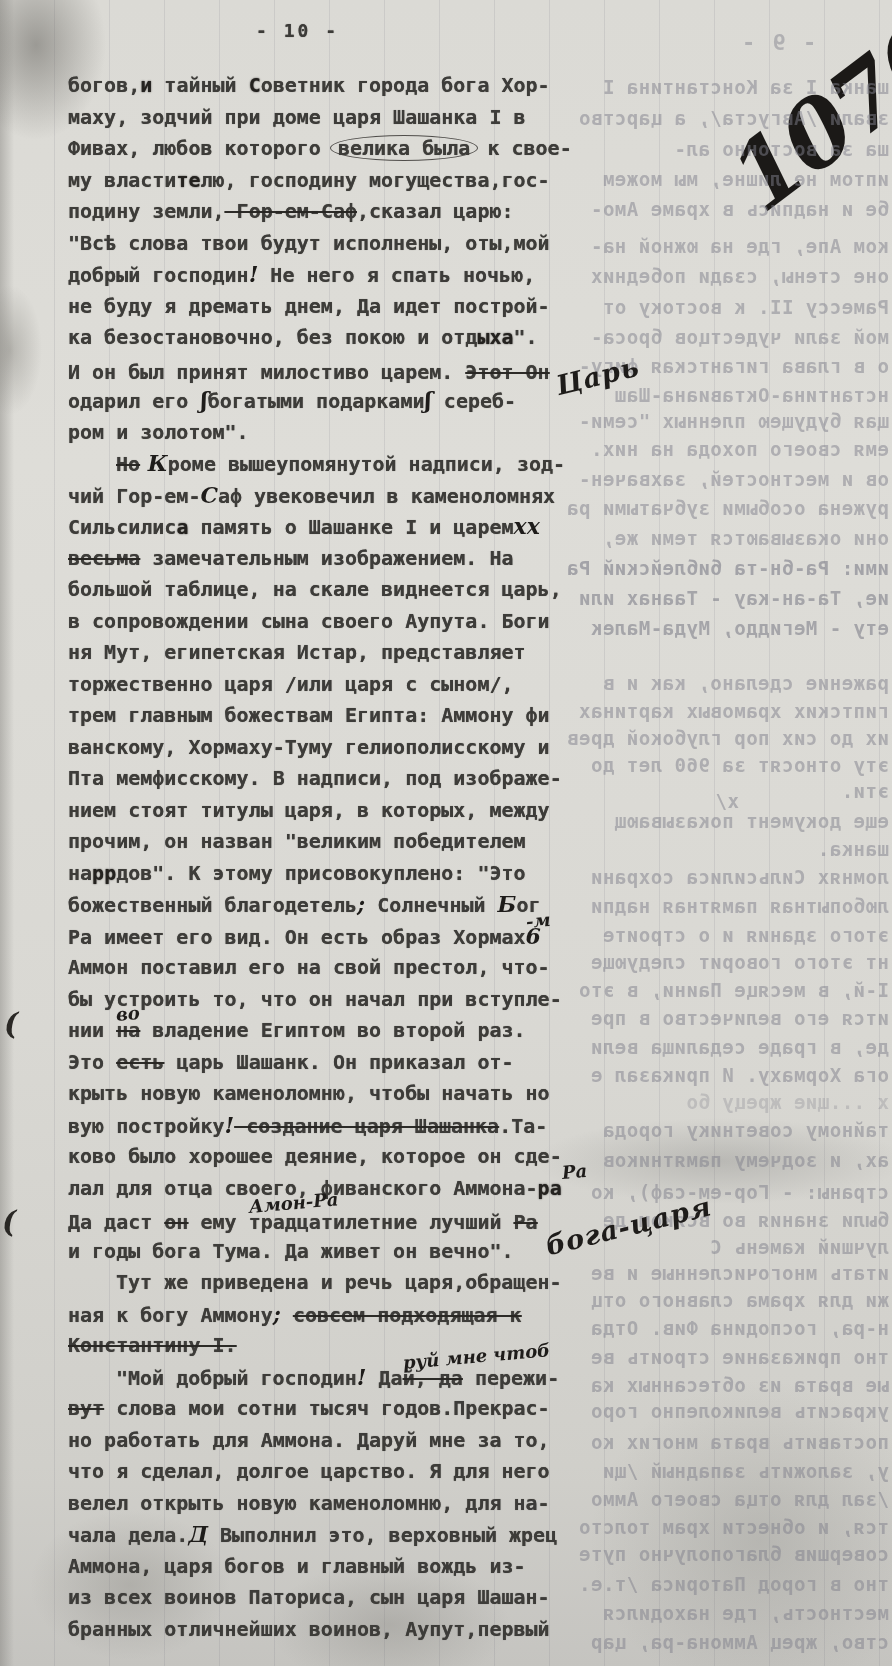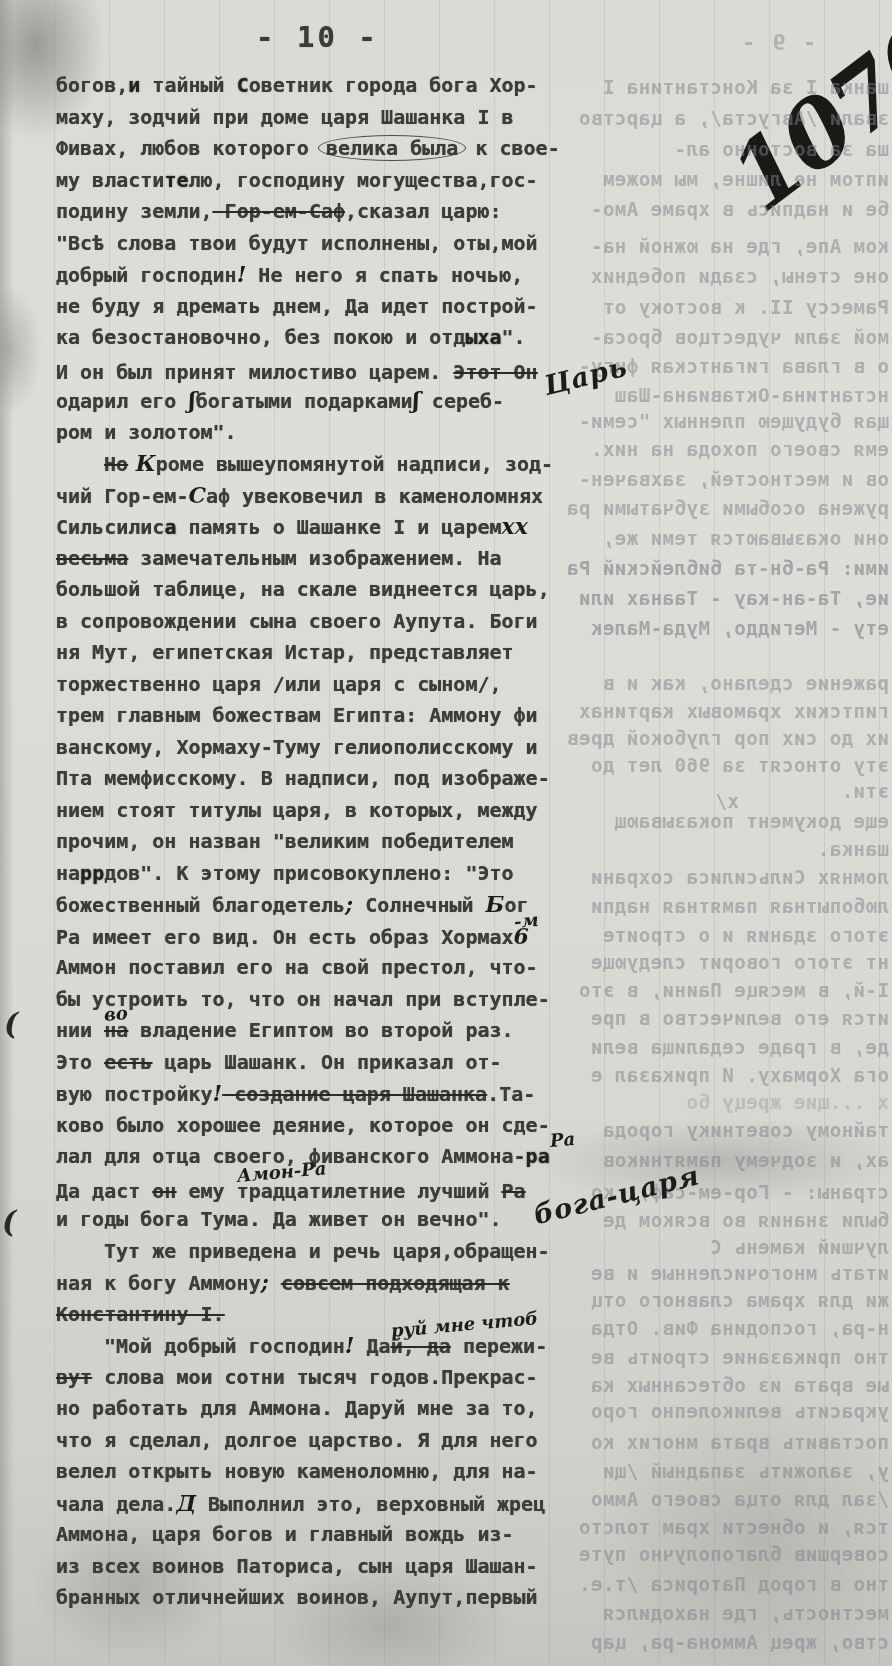--- a/index.html
+++ b/index.html
@@ -13,26 +13,26 @@
   .stain{position:absolute;border-radius:50%;pointer-events:none;}
   .s1{left:-34px;top:-50px;width:140px;height:190px;background:radial-gradient(closest-side,rgba(92,90,85,.50),transparent);}
   .s2{left:-22px;top:285px;width:64px;height:130px;background:radial-gradient(closest-side,rgba(108,106,100,.35),transparent);}
   .s3{left:30px;top:1510px;width:200px;height:150px;background:radial-gradient(closest-side,rgba(118,116,110,.30),transparent);}
   .s4{left:270px;top:1560px;width:240px;height:130px;background:radial-gradient(closest-side,rgba(112,110,105,.28),transparent);}
   .s5{left:535px;top:1118px;width:370px;height:86px;background:radial-gradient(closest-side,rgba(118,118,116,.30),transparent);border-radius:30%;}
   .s6{left:590px;top:1380px;width:340px;height:320px;background:radial-gradient(closest-side,rgba(108,108,104,.22),transparent);}
   .edge-left{position:absolute;left:0;top:0;width:14px;height:1666px;pointer-events:none;
     background:linear-gradient(90deg,rgba(88,86,82,.30),transparent);}
 
-  .pageno{position:absolute;top:20px;left:256px;font-size:29px;font-weight:700;
+  .pageno{position:absolute;top:20px;left:256px;font-size:18px;font-weight:700;
     letter-spacing:3px;color:#3c3b38;text-shadow:0 0 .8px rgba(50,48,45,.8);}
   .pageno-ghost{position:absolute;top:30px;right:76px;font-size:22px;font-weight:700;
     color:#8e8e97;opacity:.55;transform:scaleX(-1);filter:blur(.4px);letter-spacing:2px;}
 
-  .typed{position:absolute;left:56px;top:70px;width:560px;font-size:20px;font-weight:700;color:#3d3c39;}
+  .typed{position:absolute;left:68px;top:70px;width:560px;font-size:20px;font-weight:700;color:#3d3c39;}
   .tline{height:31.5px;line-height:31.5px;white-space:nowrap;text-shadow:0 0 .7px rgba(52,50,46,.8);}
   .ind{padding-left:48px;}
   .sg-ov{font-weight:800;color:#24221f;text-shadow:0 0 1.6px rgba(30,28,25,.9);}
   .sg-st{text-decoration:line-through;text-decoration-thickness:2.2px;text-decoration-color:rgba(38,36,33,.85);}
   .sg-hw,.sg-hwb,.sg-hwa{font-family:"DejaVu Serif",serif;font-style:italic;font-weight:700;color:#1e1c1a;text-shadow:none;}
   .sg-hw{font-size:22px;}
   .sg-hwb{display:inline-block;font-size:27px;transform:rotate(-14deg) translateY(7px);letter-spacing:1px;padding-left:4px;}
   .sg-hwa{display:inline-block;width:0;overflow:visible;white-space:nowrap;font-size:18px;
     transform:translateY(-16px) rotate(-5deg);}
   .sg-circ{border:1.7px solid rgba(45,43,40,.8);border-radius:50%;padding:0 7px;margin:0 -3px;}
@@ -147,20 +147,21 @@
     <div class="tline"><span class="sg-t">Пта мемфисскому. В надписи, под изображе-</span></div>
     <div class="tline"><span class="sg-t">нием стоят титулы царя, в которых, между</span></div>
     <div class="tline"><span class="sg-t">прочим, он назван "великим победителем</span></div>
     <div class="tline"><span class="sg-t">на</span><span class="sg-ov">рр</span><span class="sg-t">дов". К этому присовокуплено: "Это</span></div>
     <div class="tline"><span class="sg-t">божественный благодетель</span><span class="sg-hw">;</span><span class="sg-t"> Солнечный </span><span class="sg-hw">Б</span><span class="sg-t">ог</span></div>
     <div class="tline"><span class="sg-t">Ра имеет его вид. Он есть образ Хормах</span><span class="sg-hwa">-м</span><span class="sg-hw">6</span></div>
     <div class="tline"><span class="sg-t">Аммон поставил его на свой престол, что-</span></div>
     <div class="tline"><span class="sg-t">бы устроить то, что он начал при вступле-</span></div>
     <div class="tline"><span class="sg-t">нии </span><span class="sg-hwa">во</span><span class="sg-st">на</span><span class="sg-t"> владение Египтом во второй раз.</span></div>
     <div class="tline"><span class="sg-t">Это </span><span class="sg-st">есть</span><span class="sg-t"> царь Шашанк. Он приказал от-</span></div>
+    <div class="tline"><span class="sg-t">крыть новую каменоломню, чтобы начать но</span></div>
     <div class="tline"><span class="sg-t">вую постройку</span><span class="sg-hw">!</span><span class="sg-st"> создание царя Шашанка</span><span class="sg-t">.Та-</span></div>
     <div class="tline"><span class="sg-t">ково было хорошее деяние, которое он сде-</span></div>
     <div class="tline"><span class="sg-t">лал для отца своего, фиванского Аммона-</span><span class="sg-ov">ра</span><span class="sg-hwa">Ра</span></div>
     <div class="tline"><span class="sg-t">Да даст </span><span class="sg-st">он</span><span class="sg-t"> ему </span><span class="sg-hwa">Амон-Ра</span><span class="sg-t">традцатилетние лучший </span><span class="sg-st">Ра</span><span class="sg-hwb">бога-царя</span></div>
     <div class="tline"><span class="sg-t">и годы бога Тума. Да живет он вечно".</span></div>
     <div class="tline ind"><span class="sg-t">Тут же приведена и речь царя,обращен-</span></div>
     <div class="tline"><span class="sg-t">ная к богу Аммону</span><span class="sg-hw">;</span><span class="sg-t"> </span><span class="sg-st">совсем подходящая к</span></div>
     <div class="tline"><span class="sg-st">Константину I.</span></div>
     <div class="tline ind"><span class="sg-t">"Мой добрый господин</span><span class="sg-hw">!</span><span class="sg-t"> Да</span><span class="sg-hwa">руй мне чтоб</span><span class="sg-st">й, да</span><span class="sg-t"> пережи-</span></div>
     <div class="tline"><span class="sg-st">вут</span><span class="sg-t"> слова мои сотни тысяч годов.Прекрас-</span></div>

